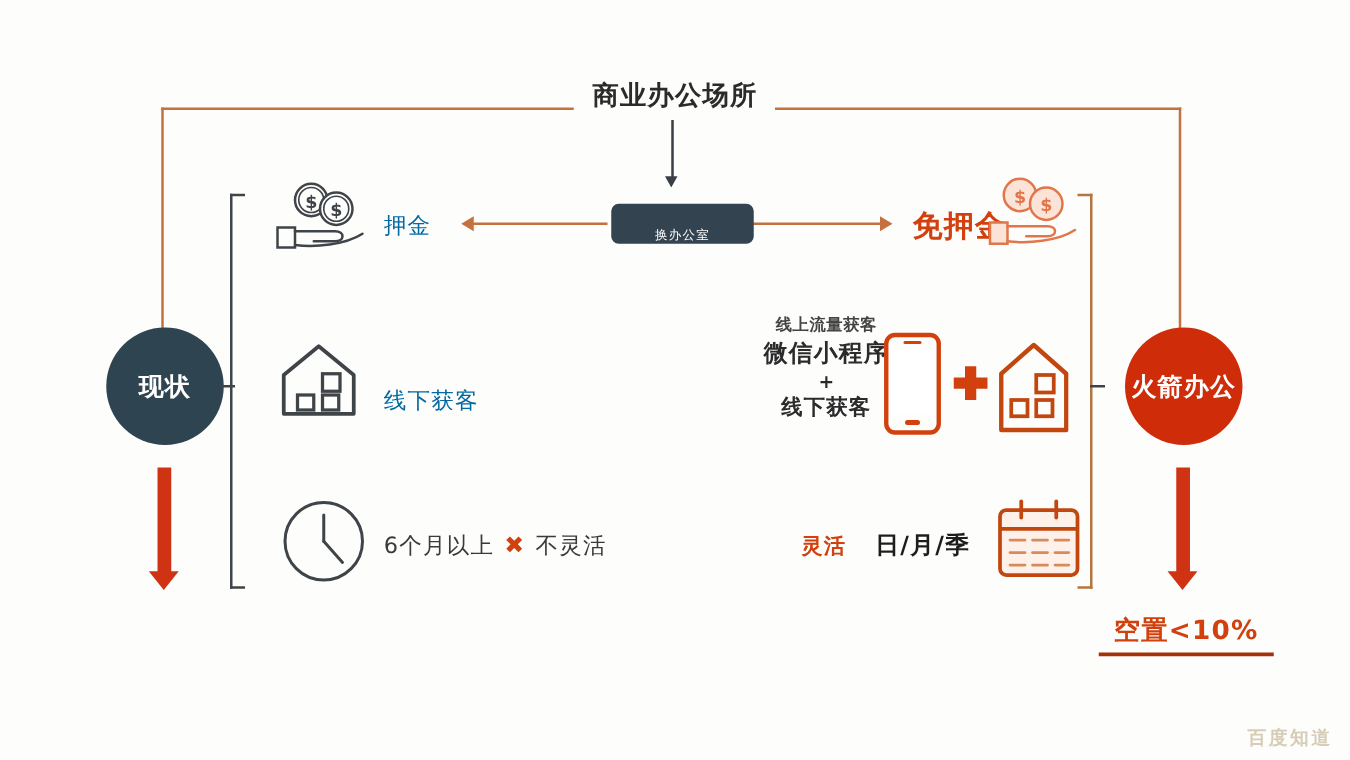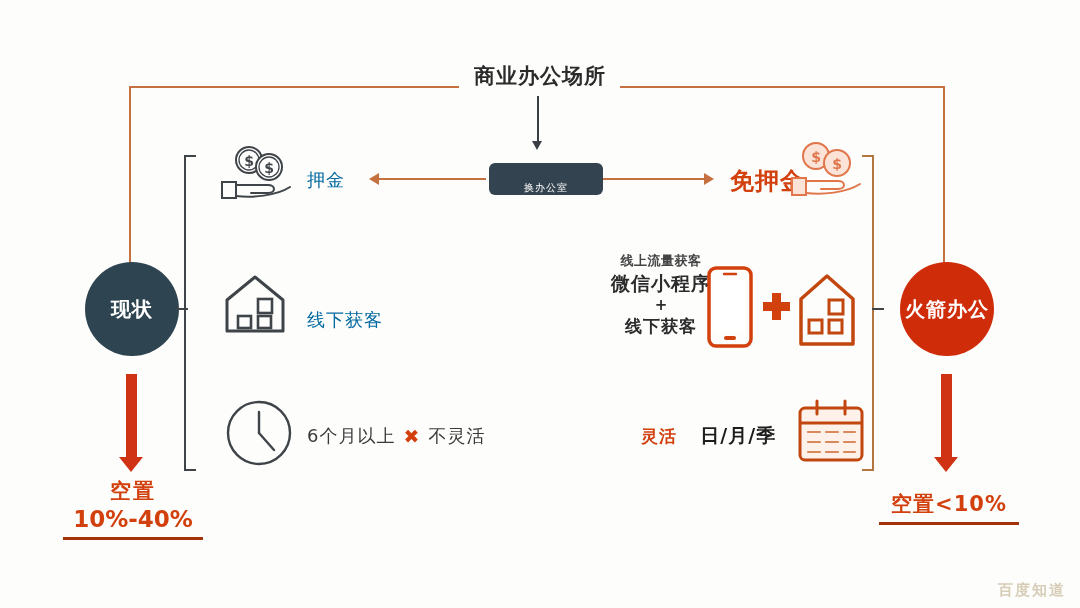--- a/index.html
+++ b/index.html
@@ -440,25 +440,20 @@
         <line x1="13" y1="44" x2="25" y2="44"></line>
           <line x1="31" y1="44" x2="43" y2="44"></line>
           <line x1="49" y1="44" x2="60" y2="44"></line>
         <line x1="13" y1="54" x2="25" y2="54"></line>
           <line x1="31" y1="54" x2="43" y2="54"></line>
           <line x1="49" y1="54" x2="60" y2="54"></line>
       </g>
     </svg>
   </div>
 
-  <div class="vacancy left">
-    <div class="v-label">空置</div>
-    <div class="v-value">10%-40%</div>
-    <div class="v-underline"></div>
-  </div>
 
   <div class="vacancy right">
     <div class="v-inline">空置&lt;10%</div>
     <div class="v-underline"></div>
   </div>
 
   <div class="watermark">百度知道</div>
 
 </div>
 

